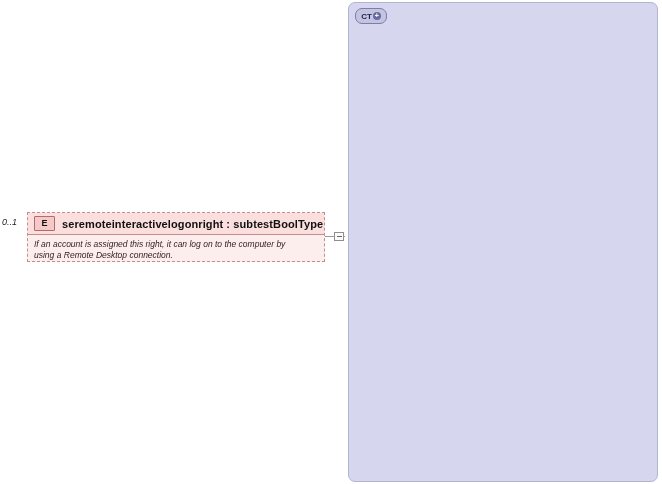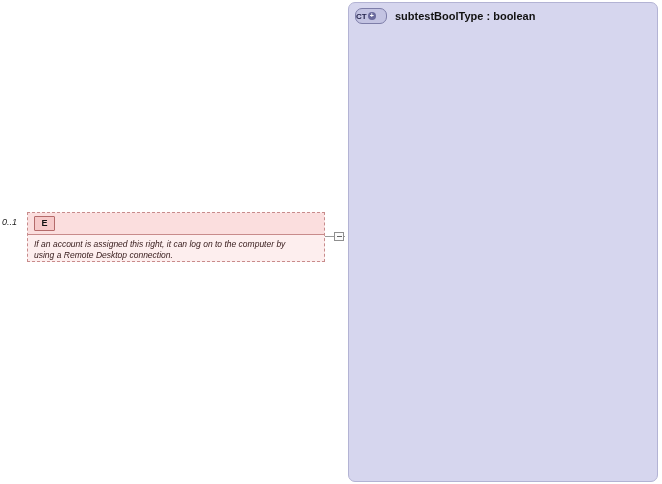--- a/index.html
+++ b/index.html
@@ -49,51 +49,51 @@
   
   #ct-panel{
     position:absolute;left:348px;top:2px;width:310px;height:480px;
     background:#d6d6ee;border:1px solid #b3b3d4;border-radius:7px;
     box-sizing:border-box;
   }
   #ct-header{
     position:absolute;left:6px;top:5px;display:flex;align-items:center;gap:8px;
   }
   #ct-badge{
-    display:flex;align-items:center;justify-content:flex-start;gap:1px;
+    display:flex;align-items:center;justify-content:center;gap:1px;
     width:30px;height:14px;border:1px solid #7d7da8;background:#c3c3e2;
     border-radius:7px;font-size:8px;font-weight:bold;color:#22224a;
   }
   #ct-badge .plus{
     display:inline-block;width:8px;height:8px;border-radius:50%;
     background:#6a6a9c;color:#fff;font-size:7px;line-height:8px;text-align:center;
   }
   #ct-title{font-size:11px;font-weight:bold;color:#111;}
 </style>
 </head>
 <body>
 
 <div id="stage">
 
   <div id="cardinality">0..1</div>
 
   <div id="elem-box">
     <div id="elem-header">
       <span id="e-badge" class="badge">E</span>
+      <span id="elem-title">seremoteinteractivelogonright : subtestBoolType</span>
     </div>
     <div id="elem-doc">If an account is assigned this right, it can log on to the computer by using a Remote Desktop connection.</div>
   </div>
 
   <div id="conn-line"></div>
   <div id="conn-box"></div>
 
   <div id="ct-panel">
     <div id="ct-header">
       <span id="ct-badge">
         <span>CT</span>
           <span class="plus">+</span>
       </span>
-      <span id="ct-title">subtestBoolType : boolean</span>
     </div>
 
   </div>
 
 </div>
 
 </body></html>

